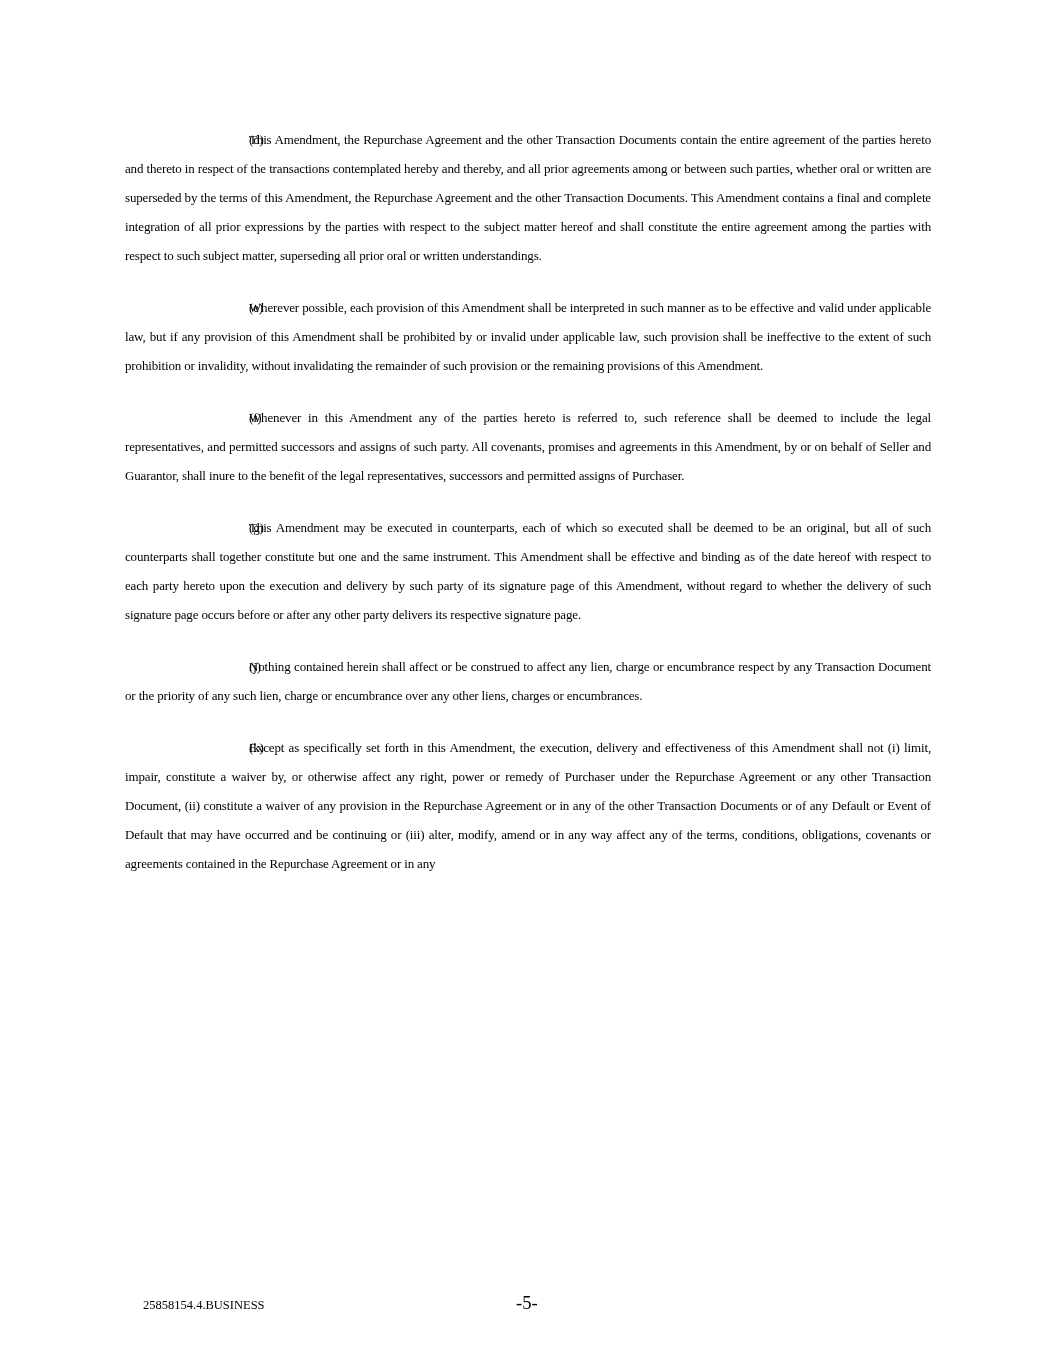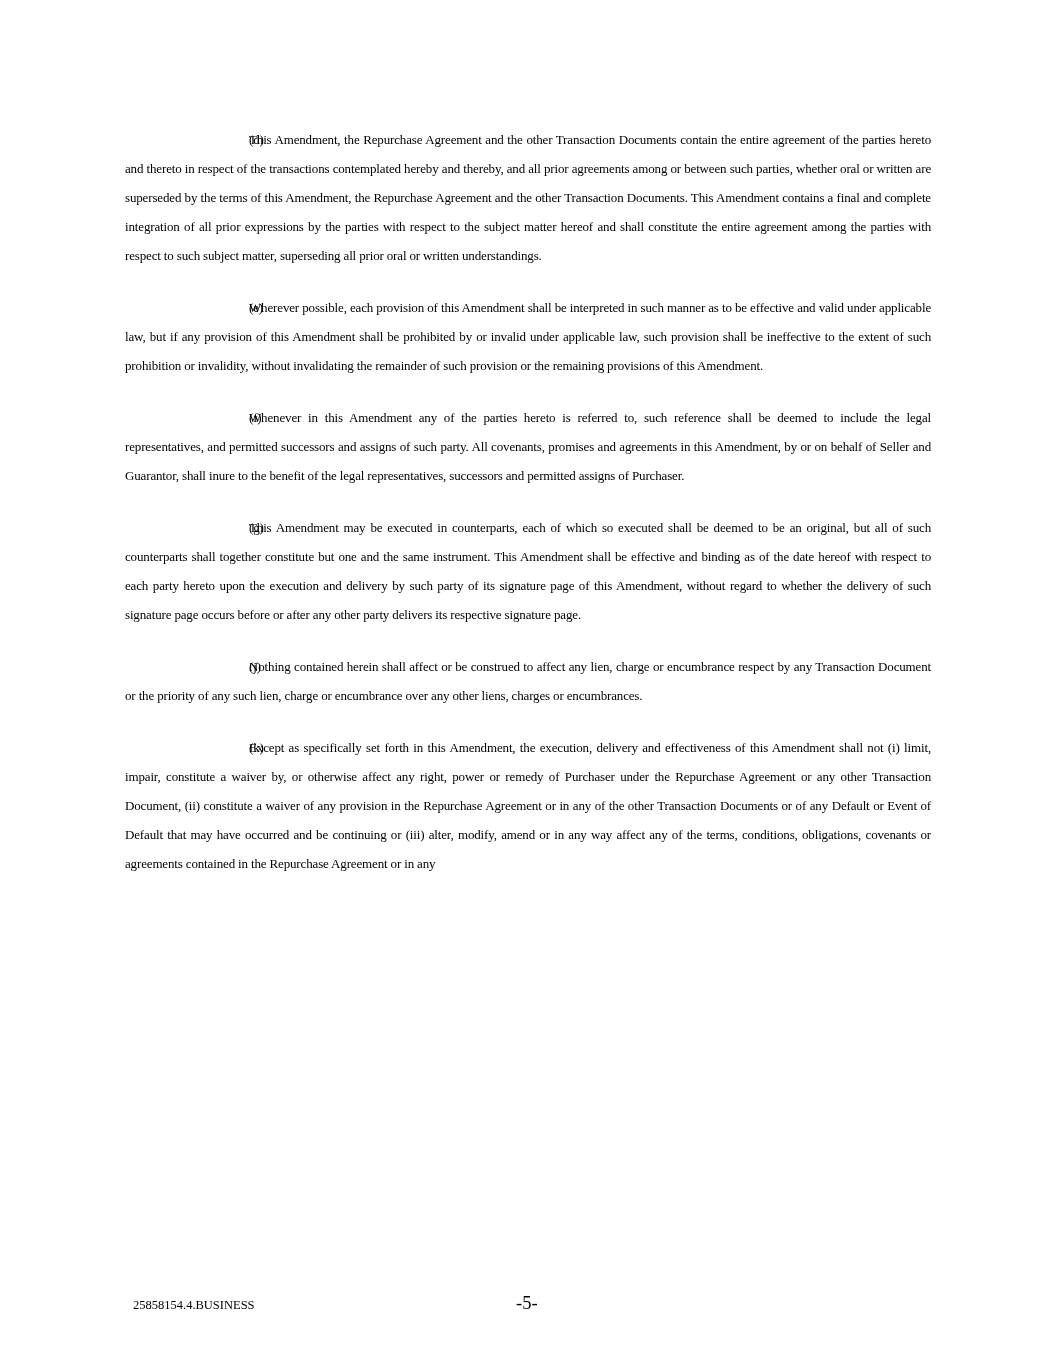--- a/index.html
+++ b/index.html
@@ -31,21 +31,21 @@
     }
     .para + .para {
       margin-top: 23px;
     }
     .label {
       display: inline-block;
       width: 62px;
     }
     .footer-id {
       position: absolute;
-      left: 133px;
+      left: 143px;
       top: 1298px;
       font-size: 12.5px;
       line-height: 14px;
     }
     .footer-page {
       position: absolute;
       left: 516px;
       top: 1293px;
       font-size: 18.6px;
       line-height: 20px;

